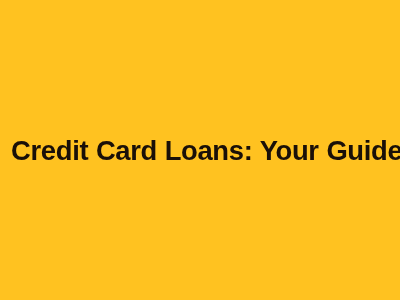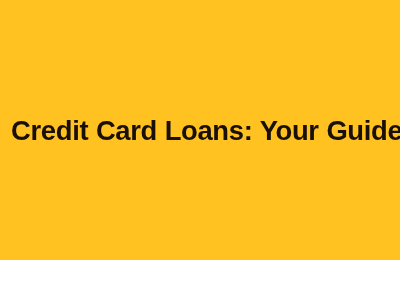--- a/index.html
+++ b/index.html
@@ -14,21 +14,21 @@
     overflow: hidden;
     font-family: "Liberation Sans", "DejaVu Sans", sans-serif;
     background: #ffffff;
   }
 
   
   .banner {
     position: relative;
     box-sizing: border-box;
     width: 400px;
-    height: 260px;
+    height: 300px;
     background-color: #ffc220;
     display: flex;
     align-items: center;
     justify-content: center;
     overflow: hidden;
   }
 
   
   .headline-block {
     width: 100%;

